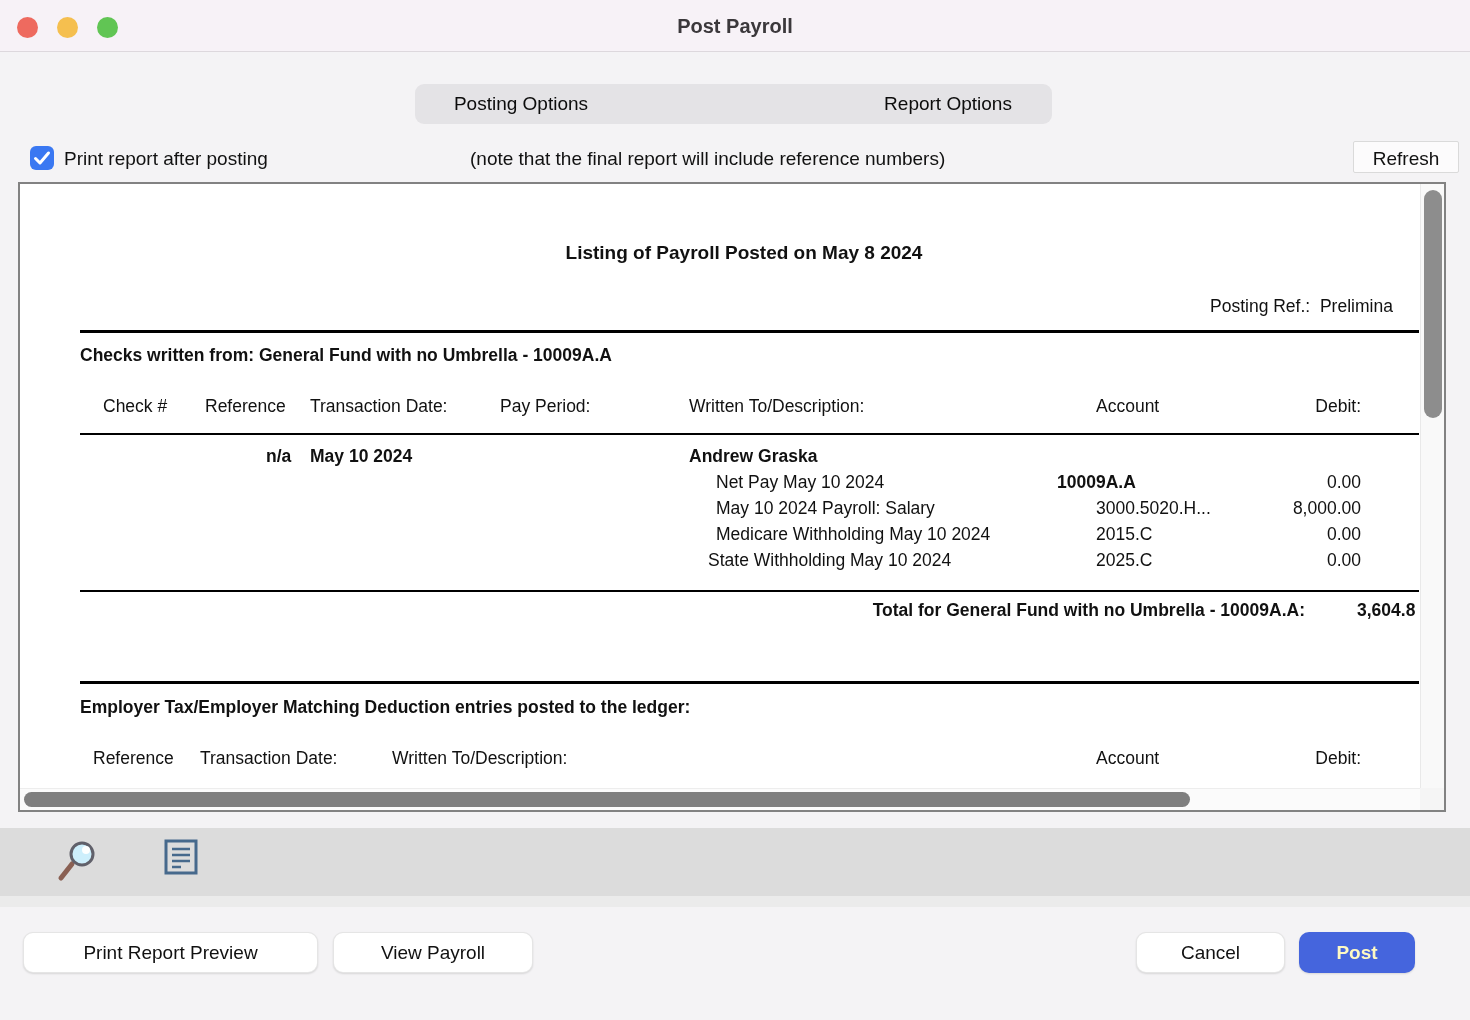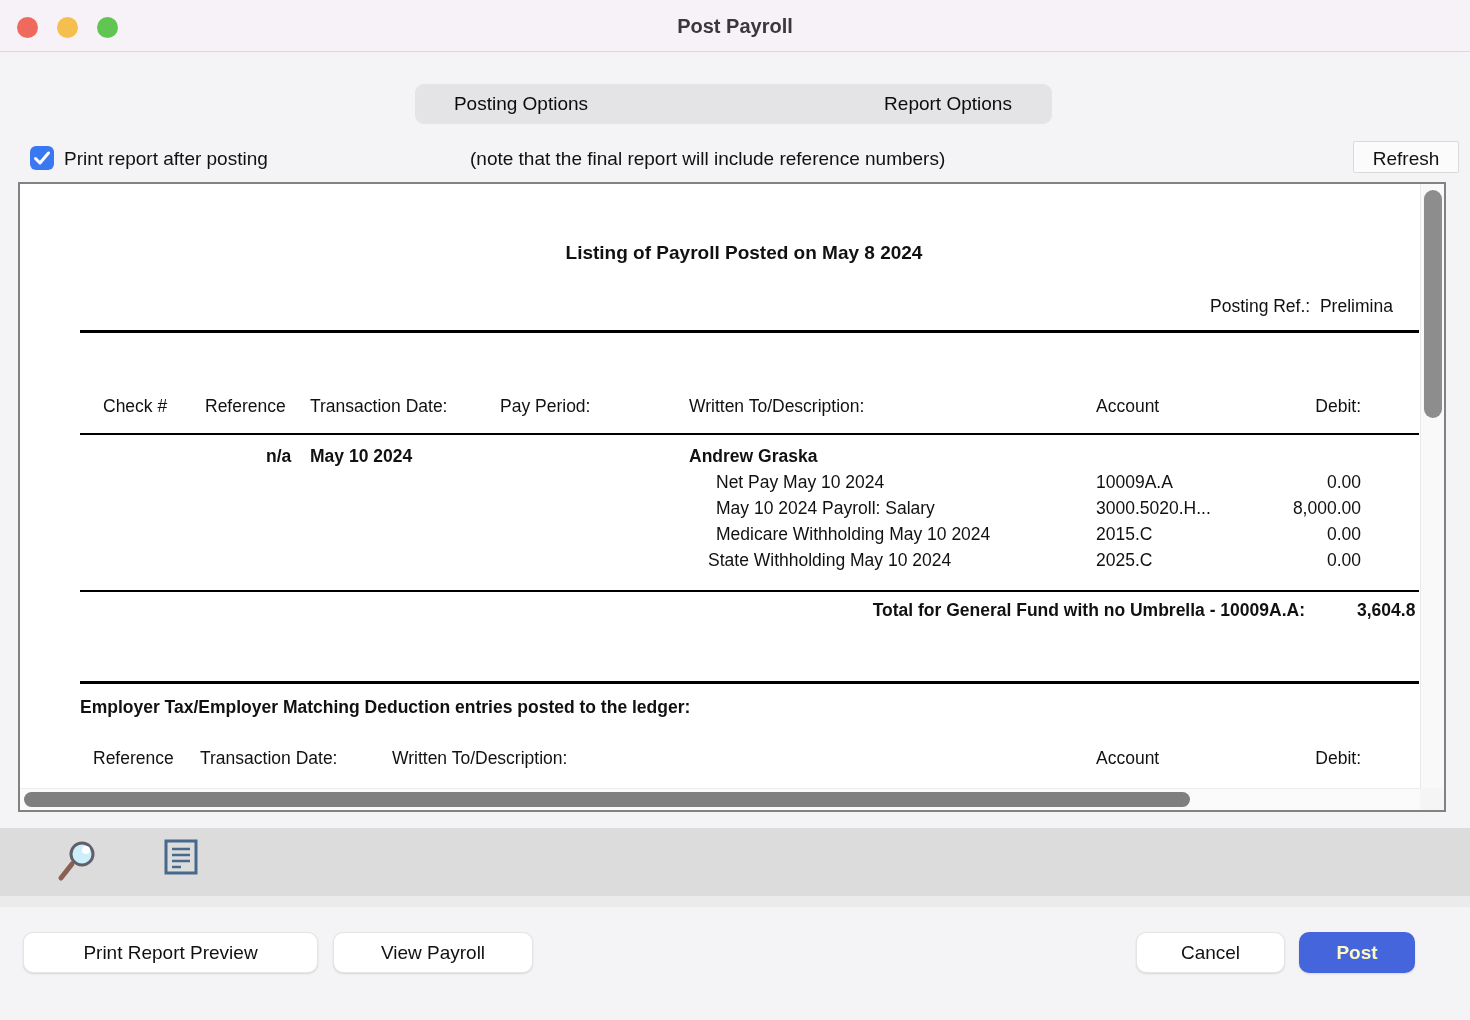--- a/index.html
+++ b/index.html
@@ -158,37 +158,38 @@
 
     <div class="report-title">Listing of Payroll Posted on May 8 2024</div>
 
     <div class="rpt" style="left:1190px; top:112px;">
       <span>Posting Ref.:</span>&nbsp;
       <span class="b">Prelimina</span>
     </div>
 
     <div class="rule" style="top:146px; height:3px;"></div>
 
+    <div class="rpt b" style="left:60px; top:161px;">Checks written from: General Fund with no Umbrella - 10009A.A</div>
 
     <div class="rpt" style="left:83px;  top:212px;">Check #</div>
     <div class="rpt" style="left:185px; top:212px;">Reference</div>
     <div class="rpt" style="left:290px; top:212px;">Transaction Date:</div>
     <div class="rpt" style="left:480px; top:212px;">Pay Period:</div>
     <div class="rpt" style="left:669px; top:212px;">Written To/Description:</div>
     <div class="rpt" style="left:1076px;top:212px;">Account</div>
     <div class="rpt debit-col" style="top:212px;">Debit:</div>
 
     <div class="rule" style="top:249px; height:2px;"></div>
 
     <div class="rpt b" style="left:246px; top:262px;">n/a</div>
     <div class="rpt b" style="left:290px; top:262px;">May 10 2024</div>
     <div class="rpt b" style="left:669px; top:262px;">Andrew Graska</div>
 
     <div class="rpt" style="left:696px; top:288px;">Net Pay May 10 2024</div>
-    <div class="rpt" style="left:1076px;top:288px;">10009A.A</div>
+    <div class="rpt" style="left:1037px;top:288px;font-weight:bold;">10009A.A</div>
     <div class="rpt debit-col" style="top:288px;">0.00</div>
 
     <div class="rpt" style="left:696px; top:314px;">May 10 2024 Payroll: Salary</div>
     <div class="rpt" style="left:1076px;top:314px;">3000.5020.H...</div>
     <div class="rpt debit-col" style="top:314px;">8,000.00</div>
 
     <div class="rpt" style="left:696px; top:340px;">Medicare Withholding May 10 2024</div>
     <div class="rpt" style="left:1076px;top:340px;">2015.C</div>
     <div class="rpt debit-col" style="top:340px;">0.00</div>
 

